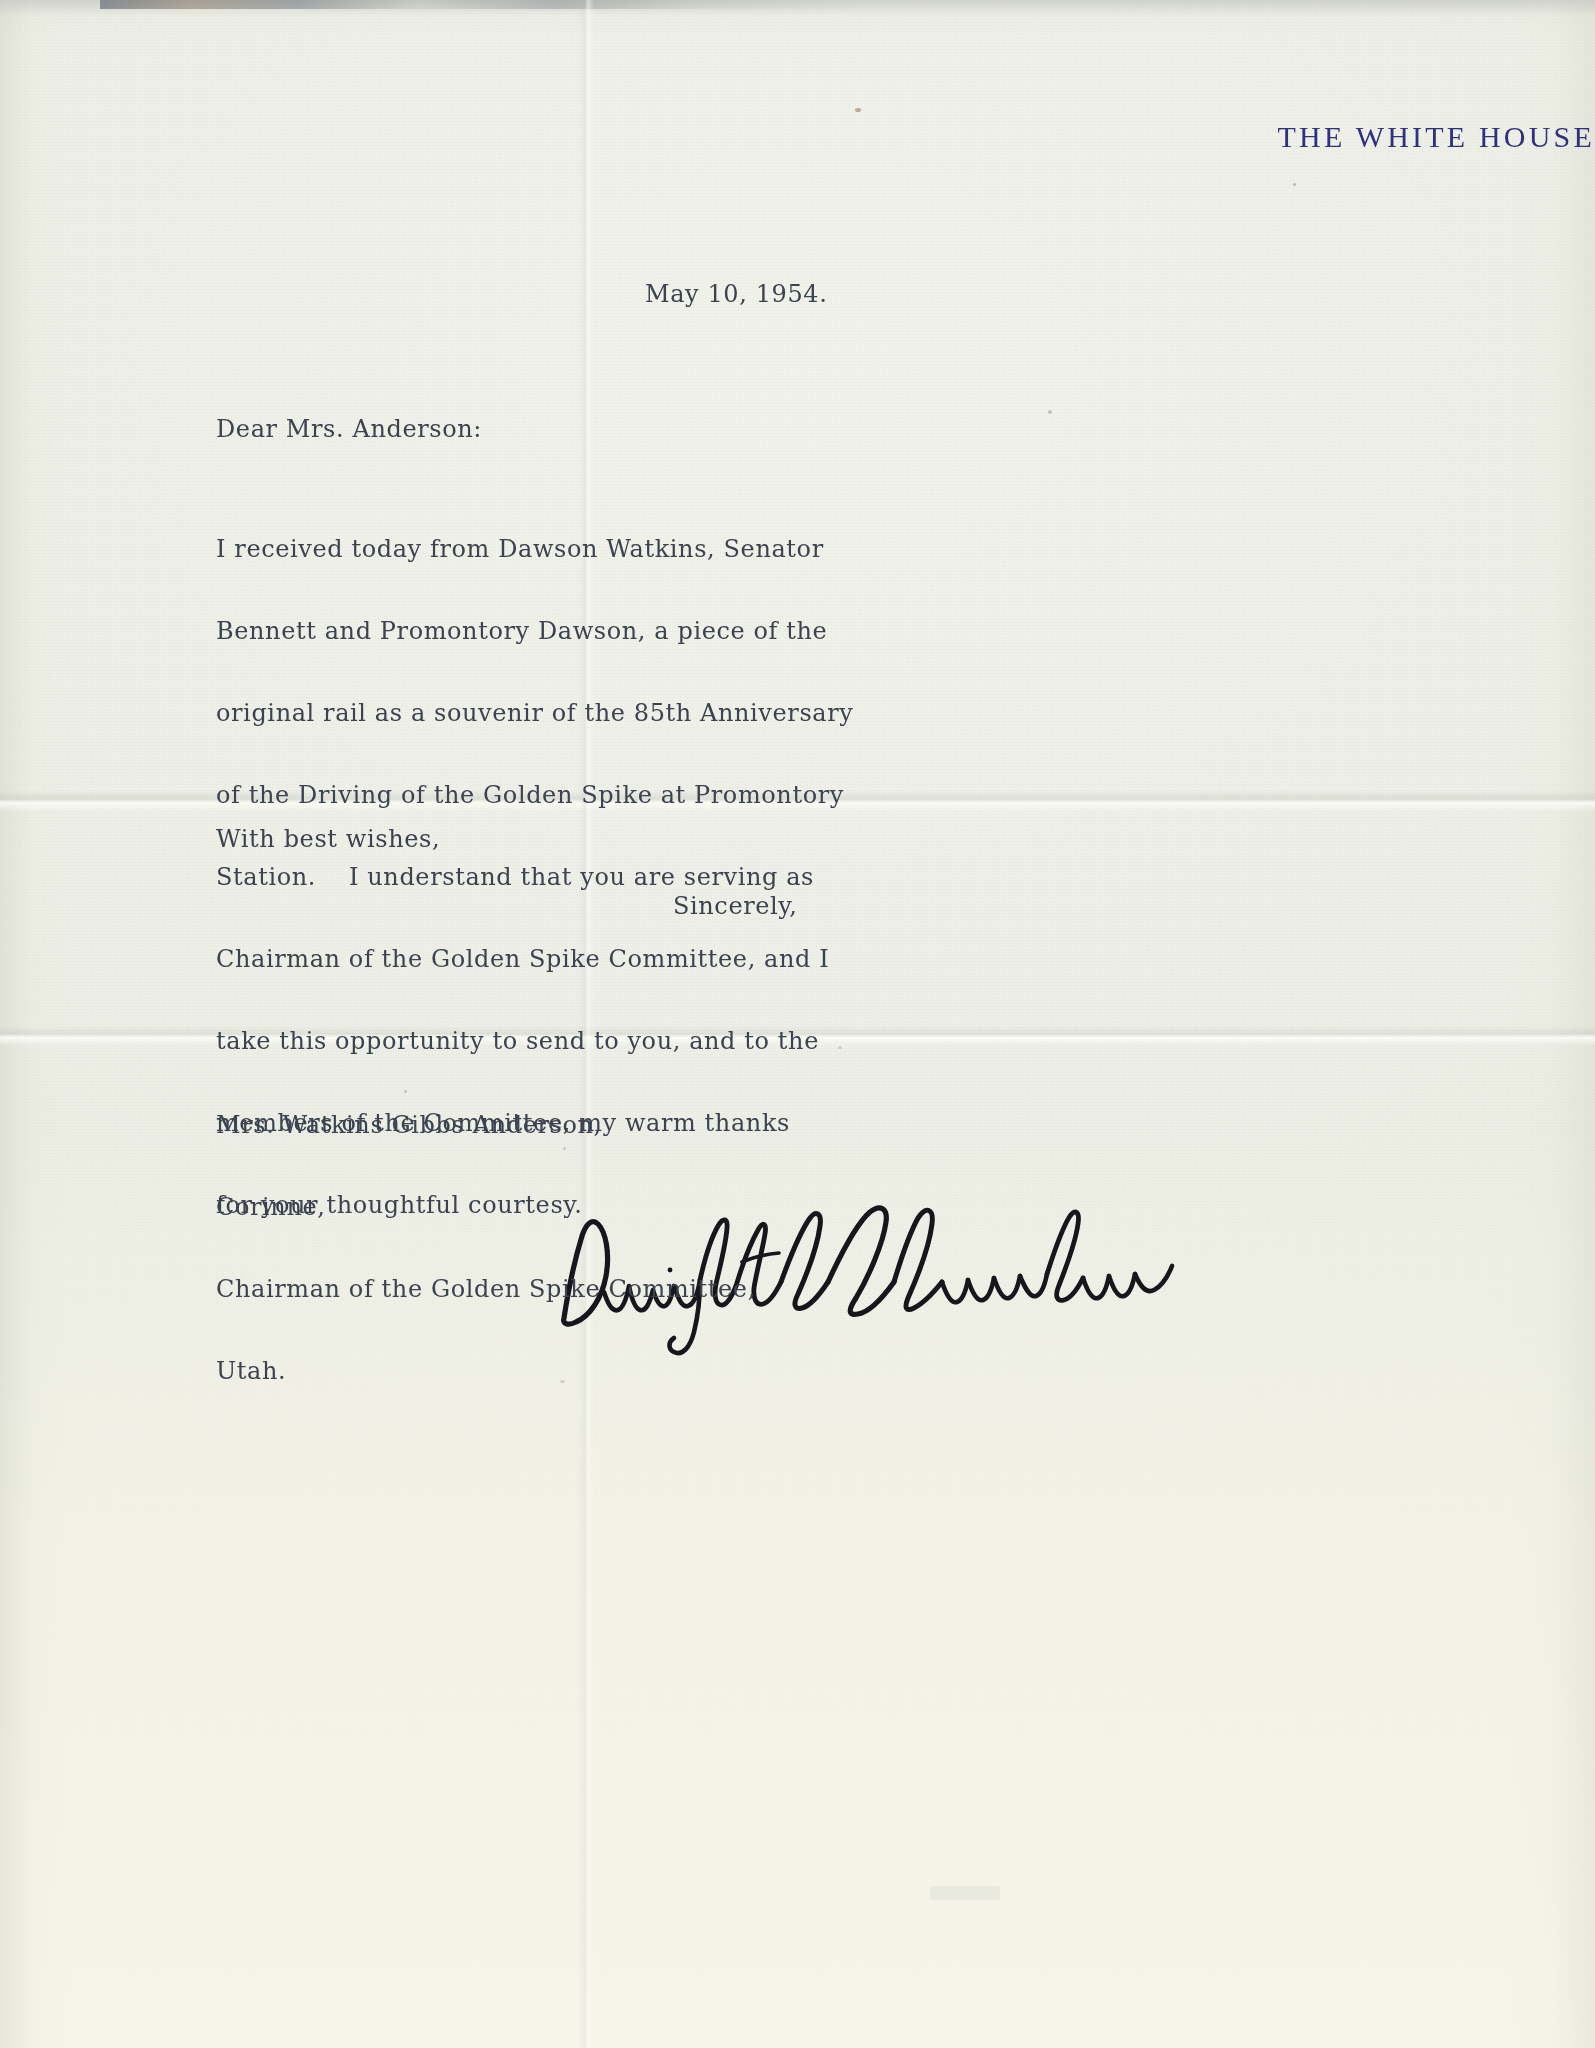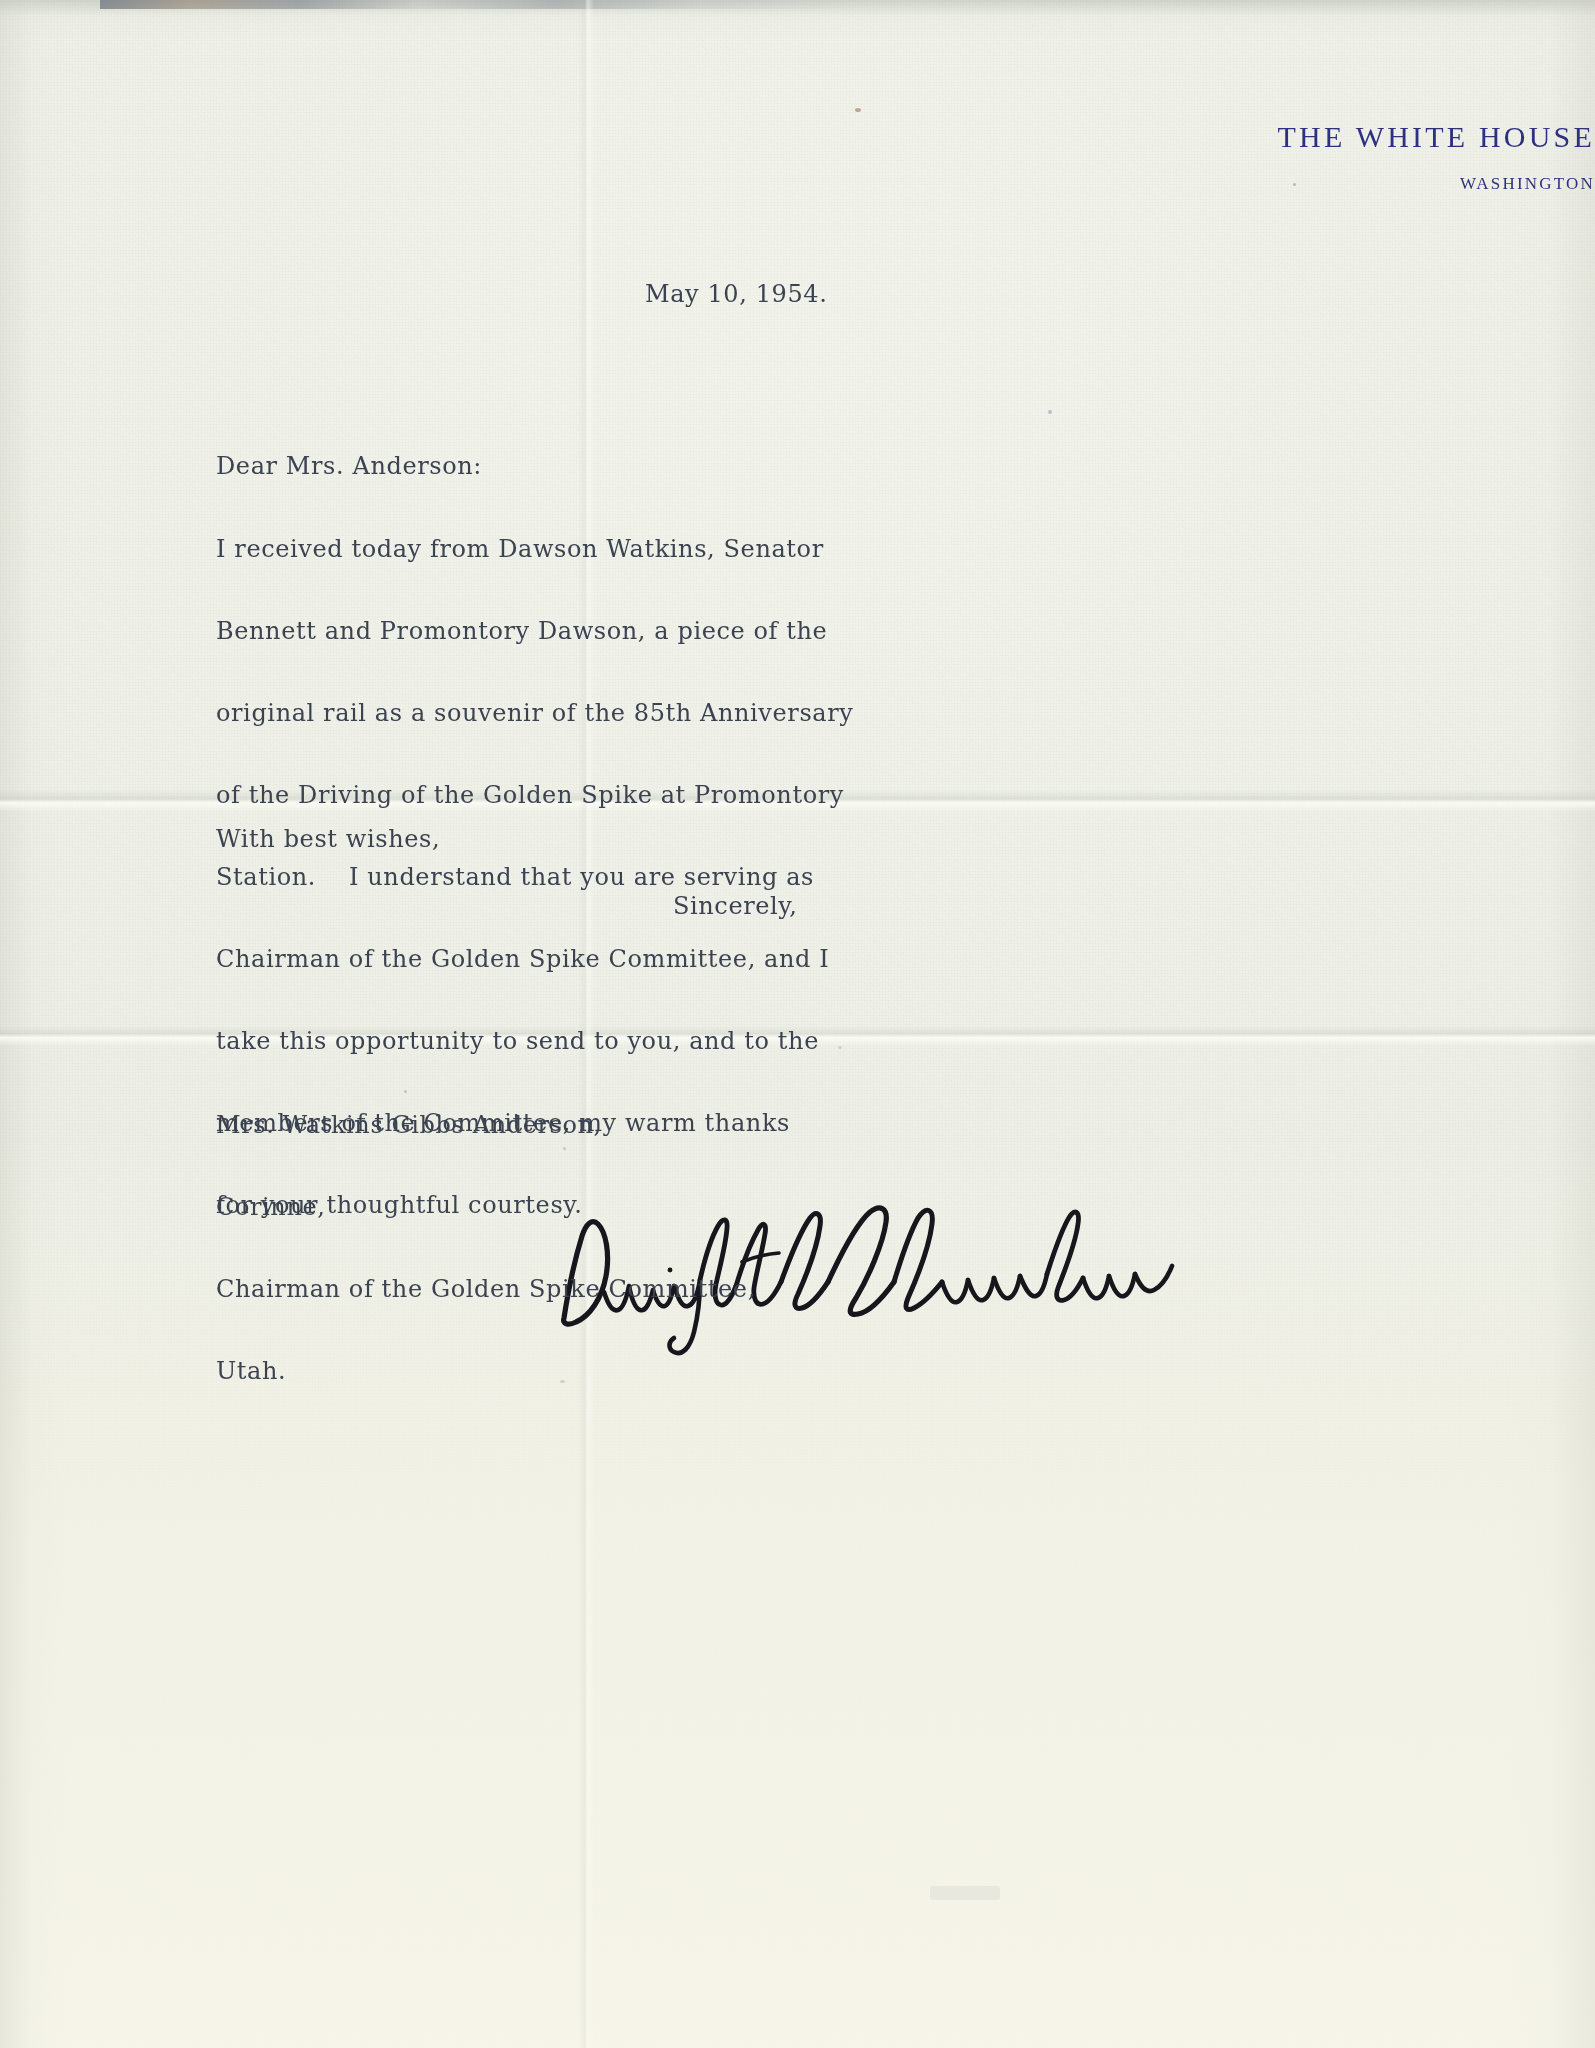--- a/index.html
+++ b/index.html
@@ -143,21 +143,20 @@
   .date-line {
     position: absolute;
     top: 282px;
     left: 645px;
   }
 
   .salutation {
     position: absolute;
     top: 417px;
     left: 216px;
-    margin-top: 37px;
   }
 
   .body-block {
     position: absolute;
     top: 484px;
     left: 216px;
   }
   .body-block .body-line {
     display: block;
     height: 34px;
@@ -226,21 +225,20 @@
   <div class="speck" style="left:855px; top:108px; width:6px; height:4px; background:rgba(150,110,80,0.55);"></div>
   <div class="speck" style="left:1293px; top:183px; width:3px; height:3px; background:rgba(120,110,130,0.45);"></div>
   <div class="speck" style="left:1048px; top:410px; width:4px; height:4px; background:rgba(90,100,150,0.35);"></div>
   <div class="speck" style="left:404px; top:1090px; width:3px; height:3px; background:rgba(120,120,120,0.35);"></div>
   <div class="speck" style="left:563px; top:1147px; width:3px; height:3px; background:rgba(120,120,120,0.32);"></div>
   <div class="speck" style="left:838px; top:1046px; width:4px; height:3px; background:rgba(130,130,130,0.28);"></div>
   <div class="speck" style="left:560px; top:1380px; width:5px; height:3px; background:rgba(140,135,125,0.30);"></div>
   <div class="speck" style="left:930px; top:1886px; width:70px; height:14px; background:rgba(120,135,150,0.10); border-radius:3px;"></div>
 
   <div class="letterhead lh-title">THE WHITE HOUSE</div>
-  <div class="letterhead lh-sub">WASHINGTON</div>
 
   <div class="typed date-line">May 10, 1954.</div>
 
   <div class="typed salutation">Dear Mrs. Anderson:</div>
 
   <div class="typed body-block">
     <span class="body-line">I received today from Dawson Watkins, Senator</span>
     <span class="body-line">Bennett and Promontory Dawson, a piece of the</span>
     <span class="body-line">original rail as a souvenir of the 85th Anniversary</span>
     <span class="body-line">of the Driving of the Golden Spike at Promontory</span>

